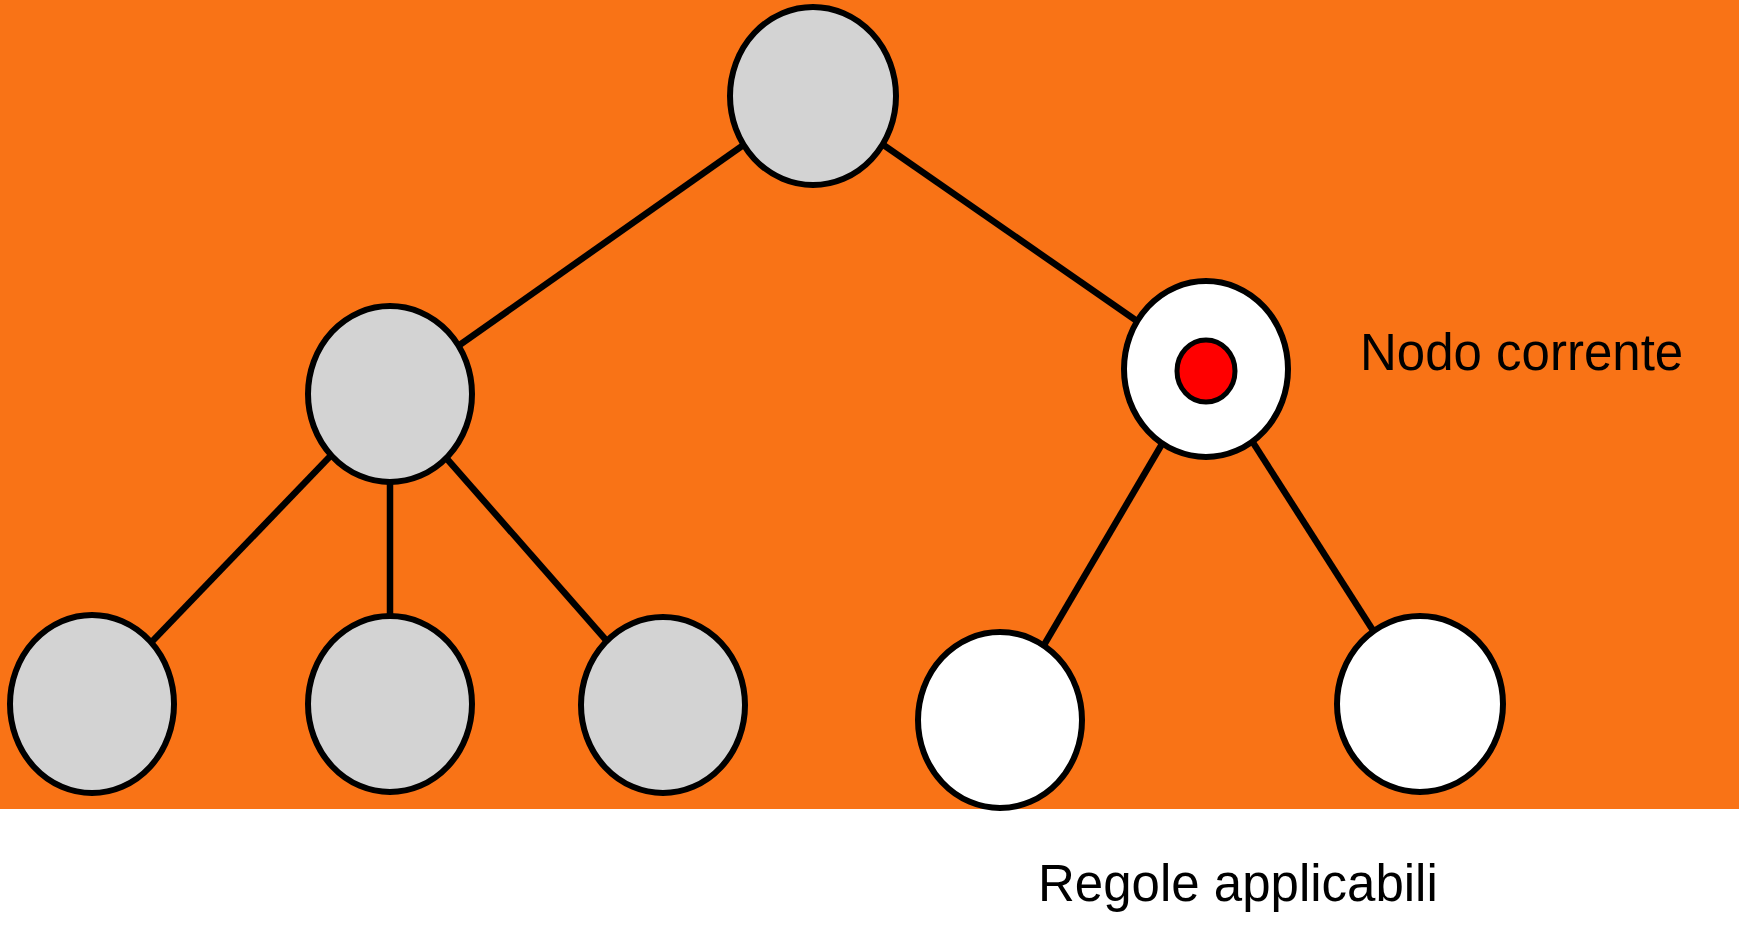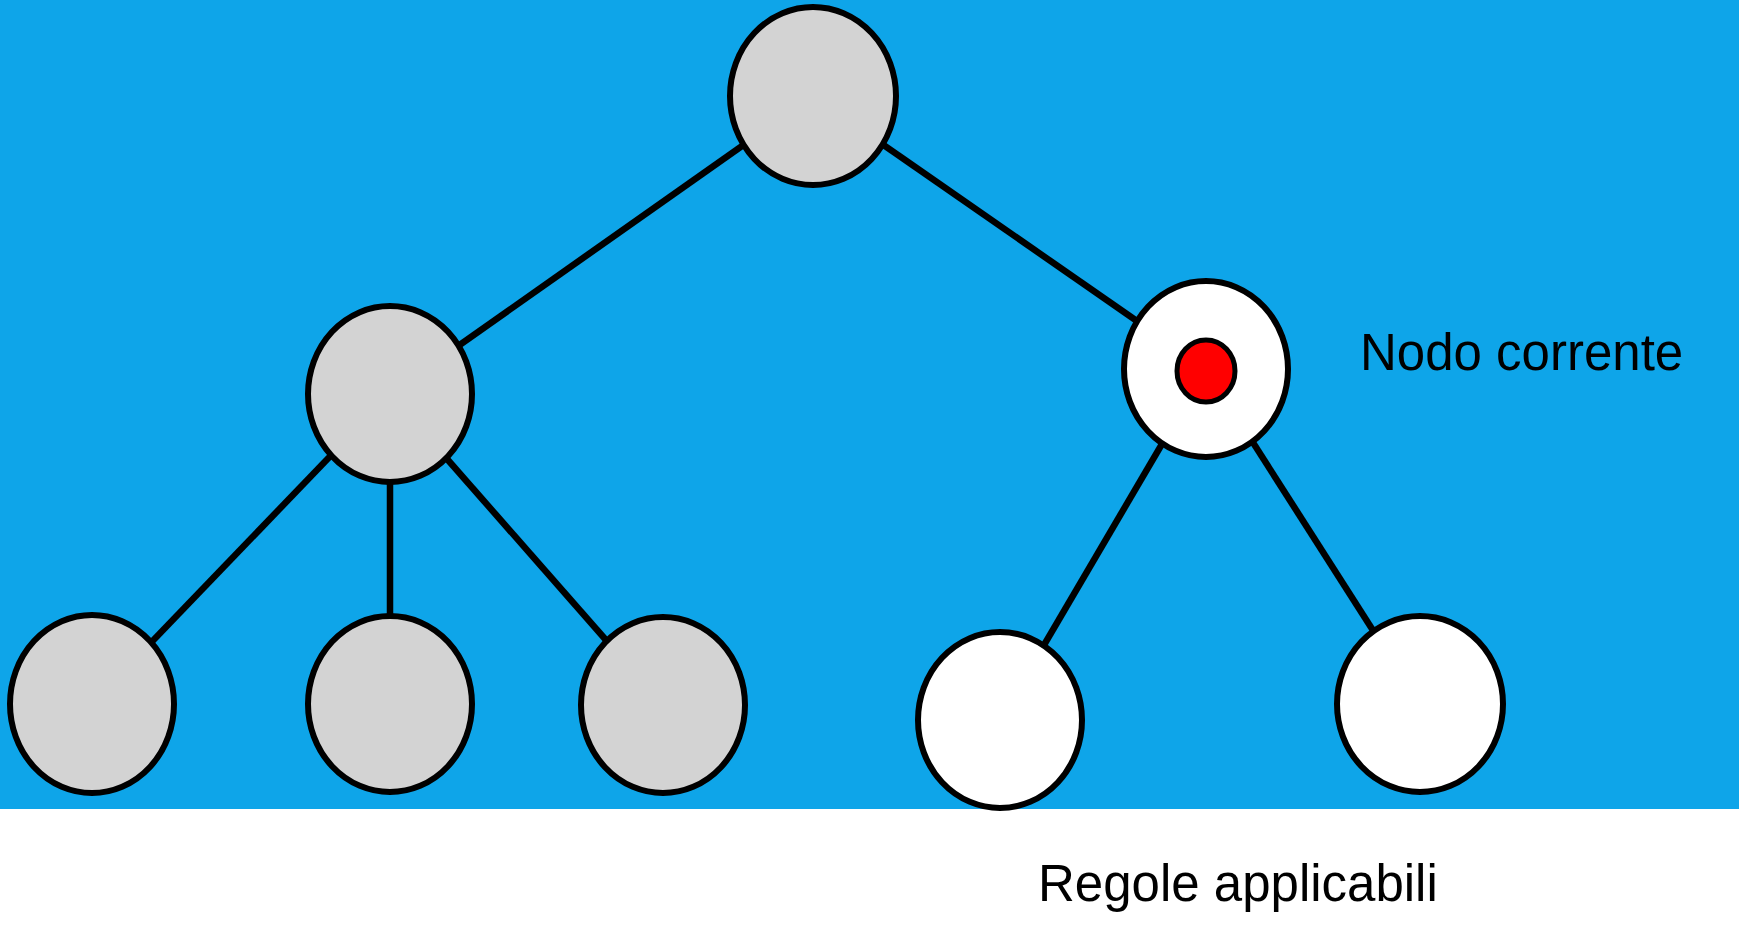--- a/index.html
+++ b/index.html
@@ -8,21 +8,21 @@
     background: #ffffff;
     width: 1739px;
     height: 933px;
     overflow: hidden;
     font-family: "Liberation Sans", sans-serif;
   }
   .canvas {
     position: relative;
     width: 1739px;
     height: 809px;
-    background: #0ea5e9;
+    background: #f97316;
   }
   svg {
     display: block;
   }
   .diagram-label {
     font-family: "Liberation Sans", sans-serif;
     font-size: 51px;
     fill: #000000;
   }
 </style>

